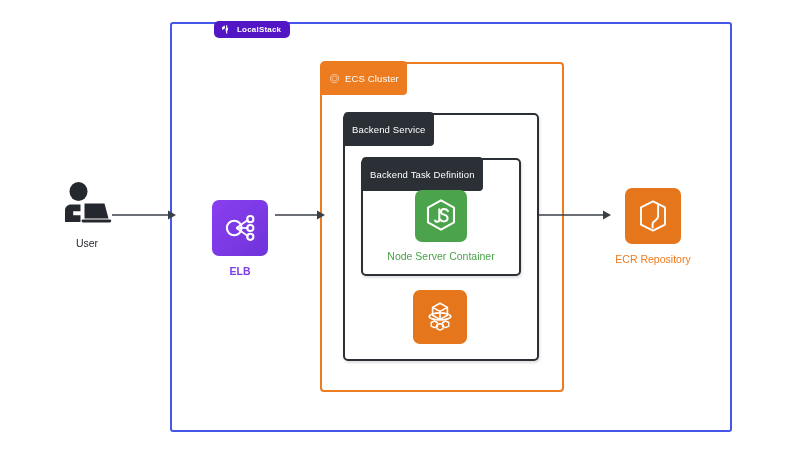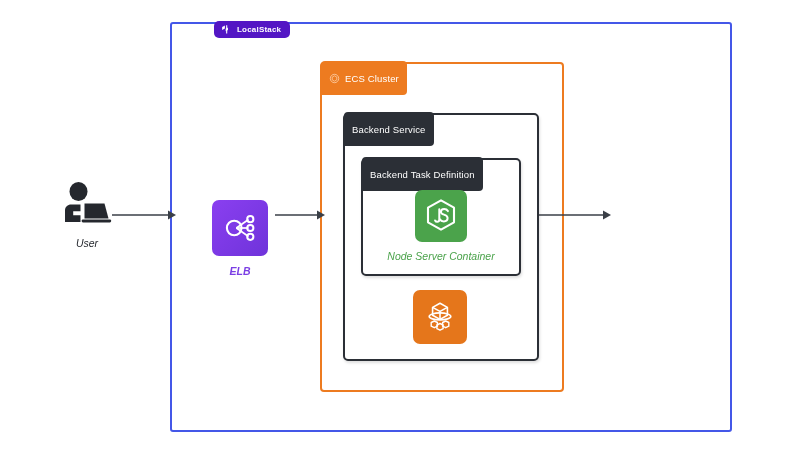--- a/index.html
+++ b/index.html
@@ -117,21 +117,20 @@
   .node-glyph {
     display: flex;
     align-items: center;
     justify-content: center;
   }
   .node-label {
     margin-top: 9px;
     font-size: 10.5px;
     text-align: center;
     white-space: nowrap;
-    font-style: italic;
   }
   .tile {
     border-radius: 7px;
     display: flex;
     align-items: center;
     justify-content: center;
   }
 
   .node-user      { left: 46px;  top: 182px; width: 82px; }
   .node-elb       { left: 209px; top: 200px; width: 62px; }
@@ -237,20 +236,32 @@
         </g>
         <g fill="none" stroke="#ffffff" stroke-width="1.4" stroke-linejoin="round">
           <path d="M10.2 24.5 L13.3 23 L16.4 24.5 L16.4 28.2 L13.3 29.7 L10.2 28.2 Z"></path>
           <path d="M15.9 27 L19 25.5 L22.1 27 L22.1 30.7 L19 32.2 L15.9 30.7 Z"></path>
           <path d="M21.6 24.5 L24.7 23 L27.8 24.5 L27.8 28.2 L24.7 29.7 L21.6 28.2 Z"></path>
         </g>
       </svg>
     </div>
   </div>
 
+  <div class="node node-ecr">
+    <div class="node-glyph tile" style="width:56px;height:56px;background:#e5761b;">
+      <svg width="38" height="38" viewBox="0 0 38 38" aria-hidden="true">
+        <g fill="none" stroke="#ffffff" stroke-width="1.9" stroke-linejoin="round">
+          <path d="M19 4.4 L31 10.4 L31 27.6 L19 33.6 L7 27.6 L7 10.4 Z"></path>
+          <path d="M24.1 7 L24.1 19.6 C24.1 21.6 22.6 22.7 21.2 23.6
+                   C19.9 24.4 18.6 25.3 18.6 27.1 L18.6 31.2"></path>
+        </g>
+      </svg>
+    </div>
+    <div class="node-label label-ecr">ECR Repository</div>
+  </div>
 
   <svg class="arrow" style="left:112px; top:208px;" width="66" height="14" viewBox="0 0 66 14">
     <line x1="0" y1="7" x2="56" y2="7" stroke="#3a3f47" stroke-width="1.6"></line>
     <path d="M56 2.6 L64 7 L56 11.4 Z" fill="#3a3f47"></path>
   </svg>
 
   <svg class="arrow" style="left:275px; top:208px;" width="52" height="14" viewBox="0 0 52 14">
     <line x1="0" y1="7" x2="42" y2="7" stroke="#3a3f47" stroke-width="1.6"></line>
     <path d="M42 2.6 L50 7 L42 11.4 Z" fill="#3a3f47"></path>
   </svg>

